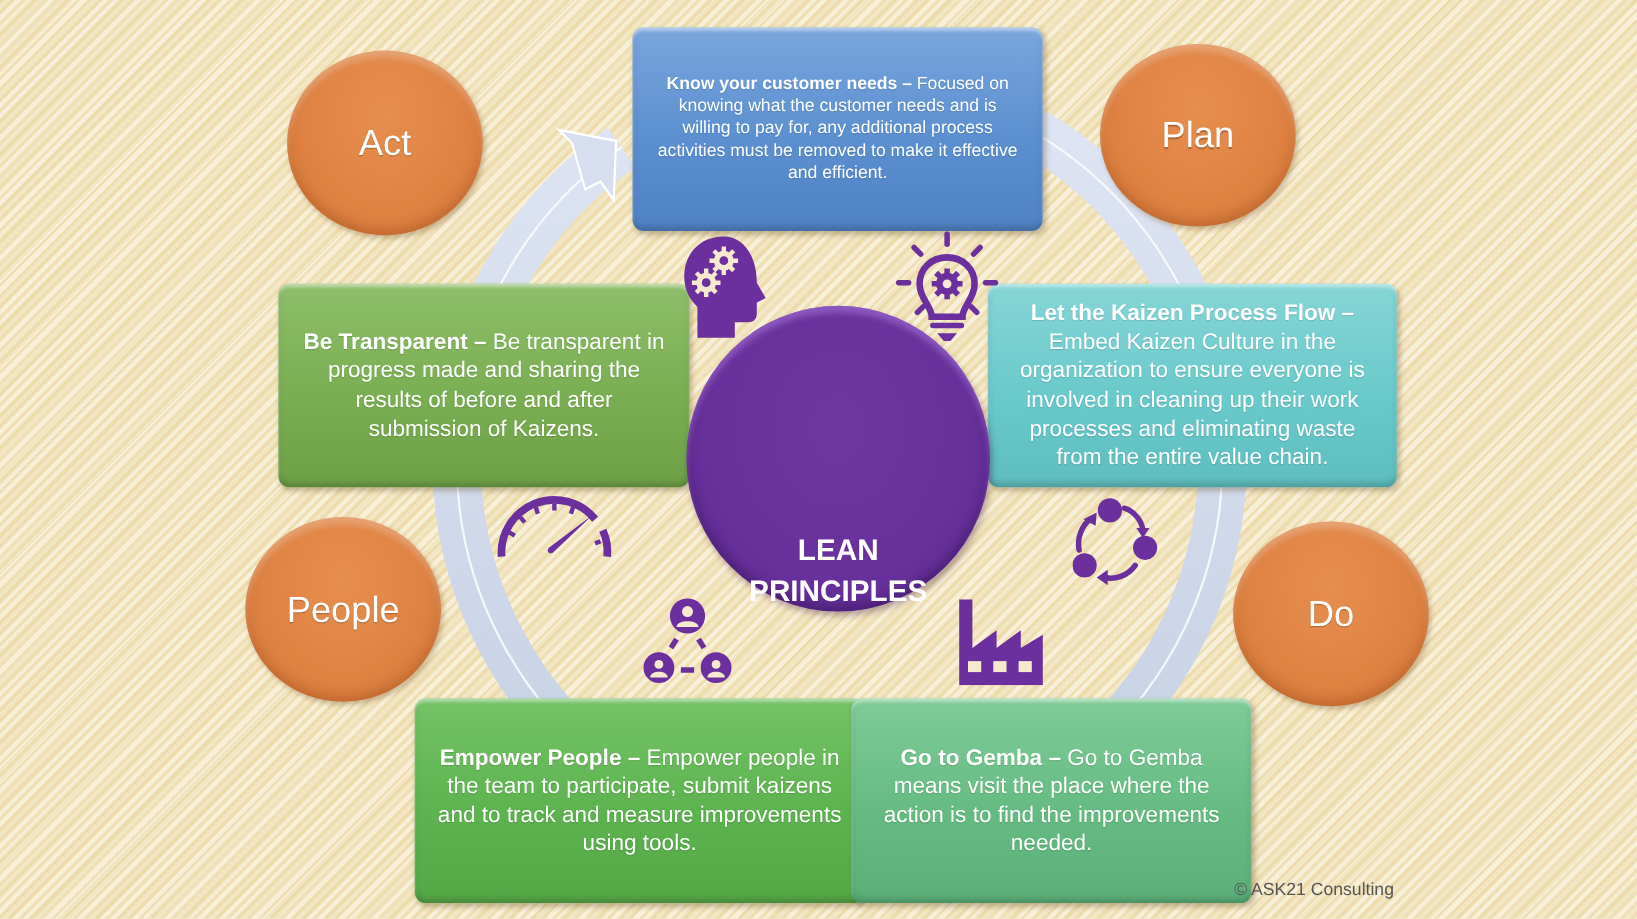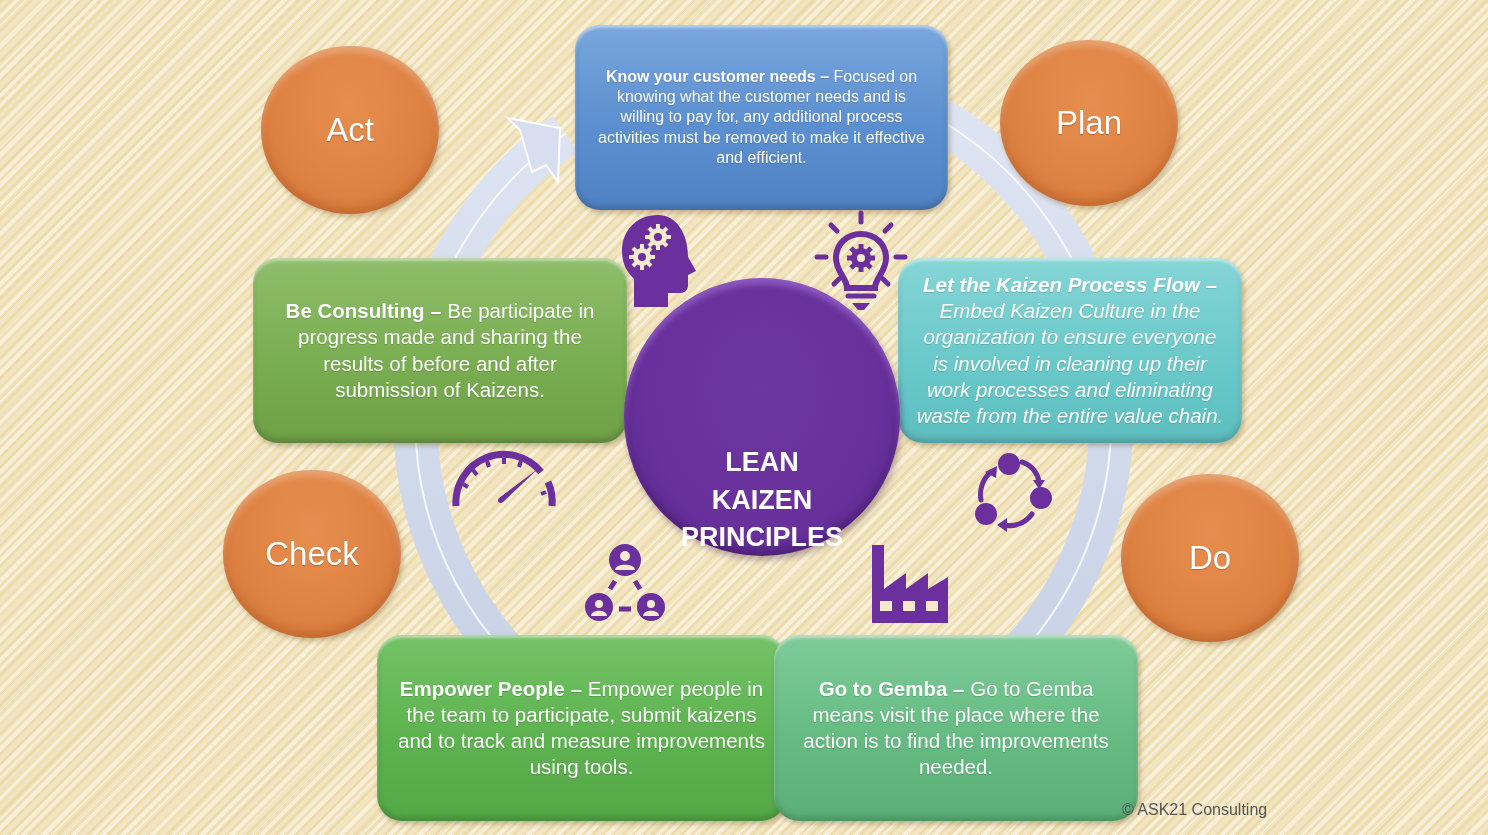--- a/index.html
+++ b/index.html
@@ -14,21 +14,21 @@
   .ring-svg { position: absolute; left: 0; top: 0; }
   .pdca {
     position: absolute; border-radius: 50%;
     background: radial-gradient(ellipse at 50% 35%, #e68e4f 0%, #df8343 55%, #d4773a 100%);
     box-shadow: inset 0 6px 6px rgba(255,255,255,0.25), inset 0 -6px 10px rgba(150,70,20,0.35), 2px 3px 5px rgba(120,80,40,0.35);
     display: flex; align-items: center; justify-content: center;
     color: #fff; font-weight: normal; font-size: 33px;
     text-shadow: 0 1px 1px rgba(0,0,0,0.25);
   }
   .box {
-    position: absolute; border-radius: 25px;
+    position: absolute; border-radius: 10px;
     display: flex; align-items: center; justify-content: center; text-align: center;
     color: #fff; box-sizing: border-box;
     box-shadow: inset 0 3px 3px rgba(255,255,255,0.45), inset 0 -4px 6px rgba(0,0,0,0.18), 2px 3px 5px rgba(100,80,40,0.35);
     text-shadow: 0 1px 1px rgba(0,0,0,0.15);
   }
   .box .txt { line-height: 1.27; }
   .box b { font-weight: bold; }
   .center {
     position: absolute; border-radius: 50%;
     background: radial-gradient(ellipse at 50% 40%, #6d37a1 0%, #67309b 60%, #5c2a8e 100%);
@@ -56,65 +56,64 @@
   <polygon points="508,118 560,128 558,182 546,165 532,172 520,130" fill="#d7def0" stroke="#ffffff" stroke-width="2"></polygon>
 </svg>
 
 <div class="pdca" style="left:261px;top:46px;width:178px;height:168px;">
   <span>Act</span>
 </div>
 <div class="pdca" style="left:1000px;top:40px;width:178px;height:166px;">
   <span>Plan</span>
 </div>
 <div class="pdca" style="left:223px;top:470px;width:178px;height:168px;">
-  <span>Check</span>
+  <span>People</span>
 </div>
 <div class="pdca" style="left:1121px;top:474px;width:178px;height:168px;">
   <span>Do</span>
 </div>
 
 <div class="box" style="left:575px;top:25px;width:373px;height:185px;background:linear-gradient(180deg,#79a6dc 0%,#5b8fd0 55%,#4f82c4 100%);padding:0 22px;font-size:16px;">
   <div class="txt">
     <b>Know your customer needs –</b>
     <span>Focused on knowing what the customer needs and is willing to pay for, any additional process activities must be removed to make it effective and efficient.</span>
   </div>
 </div>
 
-<div class="box" style="left:898px;top:258px;width:344px;height:185px;background:linear-gradient(180deg,#86d5d6 0%,#6ac9ca 55%,#5ebdbe 100%);padding:0 18px;font-size:20.5px;font-style:italic;">
+<div class="box" style="left:898px;top:258px;width:372px;height:185px;background:linear-gradient(180deg,#86d5d6 0%,#6ac9ca 55%,#5ebdbe 100%);padding:0 18px;font-size:20.5px;">
   <div class="txt">
     <b>Let the Kaizen Process Flow –</b>
     <span>Embed Kaizen Culture in the organization to ensure everyone is involved in cleaning up their work processes and eliminating waste from the entire value chain.</span>
   </div>
 </div>
 
 <div class="box" style="left:253px;top:258px;width:374px;height:185px;background:linear-gradient(180deg,#8ebe6a 0%,#7aae52 55%,#6ea046 100%);padding:0 18px;font-size:20.5px;">
   <div class="txt">
-    <b>Be Consulting –</b>
-    <span>Be participate in progress made and sharing the results of before and after submission of Kaizens.</span>
+    <b>Be Transparent –</b>
+    <span>Be transparent in progress made and sharing the results of before and after submission of Kaizens.</span>
   </div>
 </div>
 
 <div class="box" style="left:377px;top:635px;width:409px;height:186px;background:linear-gradient(180deg,#74c266 0%,#5db34f 55%,#54a846 100%);padding:0 14px;font-size:20.5px;">
   <div class="txt">
     <b>Empower People –</b>
     <span>Empower people in the team to participate, submit kaizens and to track and measure improvements using tools.</span>
   </div>
 </div>
 
 <div class="box" style="left:774px;top:635px;width:364px;height:186px;background:linear-gradient(180deg,#7fcb98 0%,#65bb82 55%,#5ab078 100%);padding:0 18px;font-size:20.5px;">
   <div class="txt">
     <b>Go to Gemba –</b>
     <span>Go to Gemba means visit the place where the action is to find the improvements needed.</span>
   </div>
 </div>
 
 <div class="center" style="left:624px;top:278px;width:276px;height:278px;">
   <div>
     <div>LEAN</div>
-    <div>KAIZEN</div>
     <div>PRINCIPLES</div>
   </div>
 </div>
 
 <svg class="icon" style="left:618px;top:213px;" width="82" height="96" viewBox="0 0 82 96">
   <path d="M40 2 C18 2 4 18 4 38 C4 52 10 60 16 66 L16 94 L50 94 L50 80 L62 80 C68 80 70 76 70 72 L70 62 L78 58 L70 44 C70 20 58 2 40 2 Z" fill="#6b2f9e"></path>
   <g fill="#f5ead0">
     <circle cx="40" cy="24" r="9"></circle>
     <circle cx="24" cy="44" r="9"></circle>
   </g>

